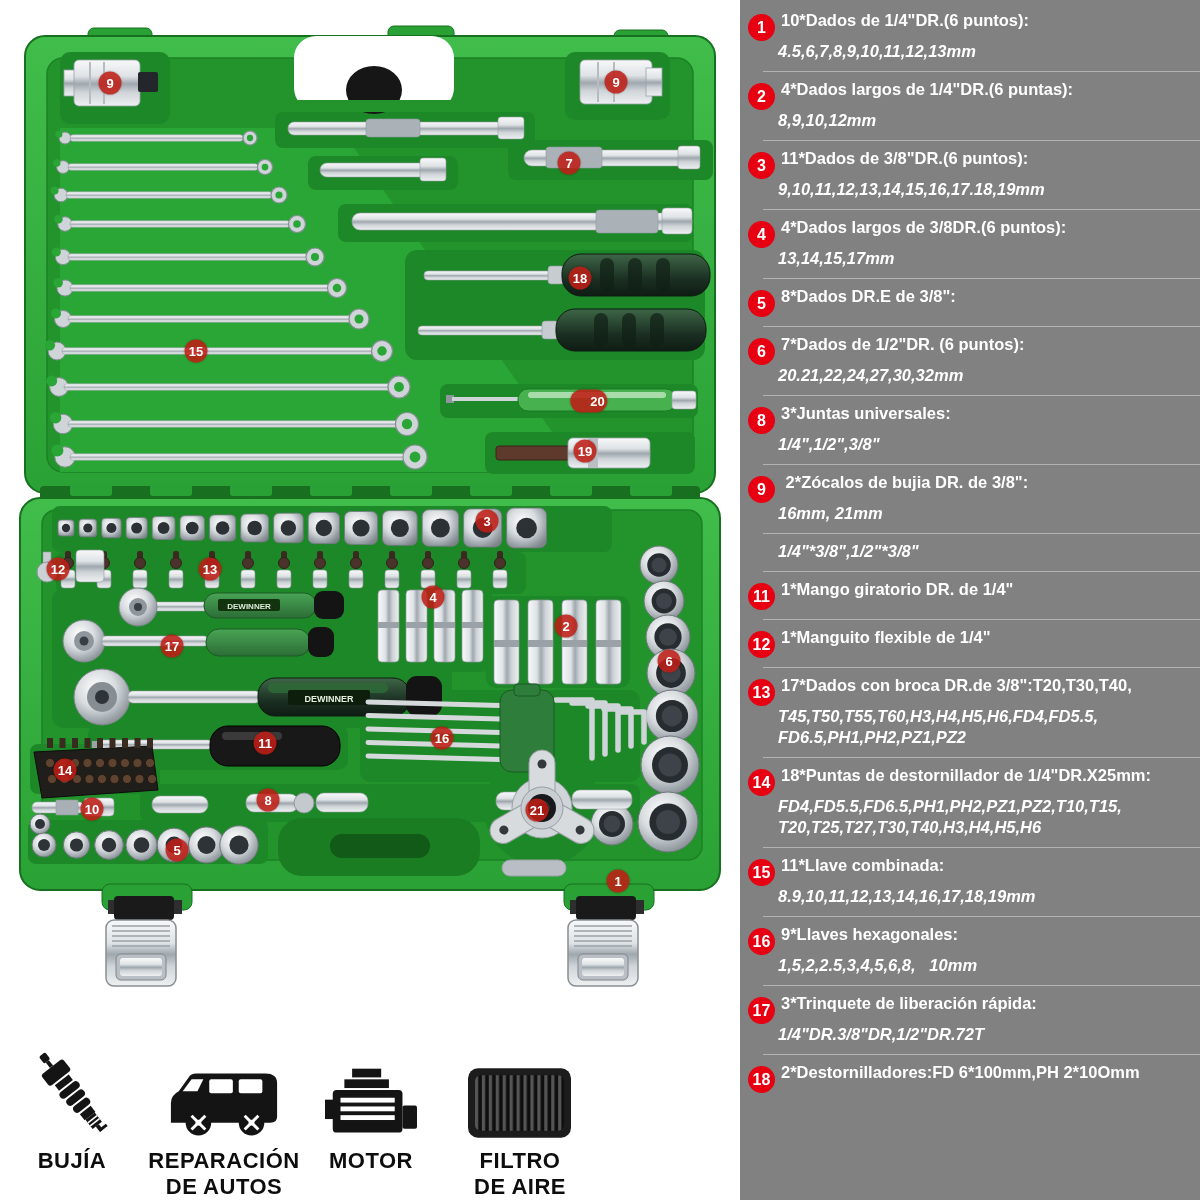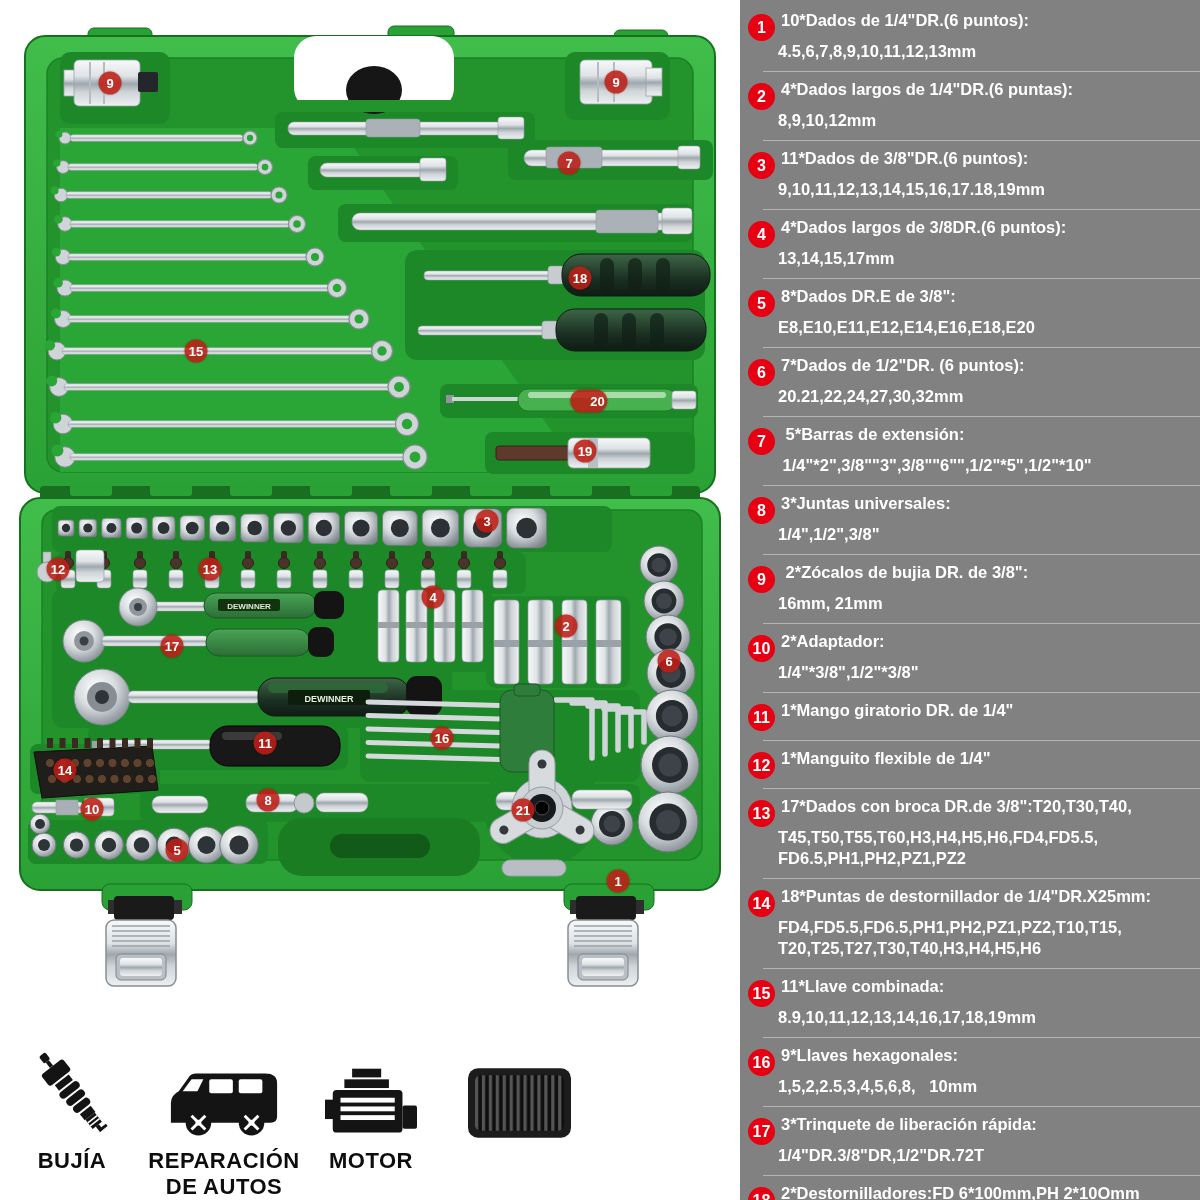--- a/index.html
+++ b/index.html
@@ -25,21 +25,21 @@
   
   .panel{position:absolute;left:740px;top:0;width:460px;height:1200px;background:#818181;
          color:#fff;font-weight:bold;box-sizing:border-box;padding-top:3px;}
   .item{position:relative;padding:7px 6px 10px 38px;font-size:16.5px;line-height:21px;}
   .item::after{content:'';position:absolute;left:23px;right:0;bottom:0;height:1px;background:#b3b3b3;}
   .item:last-child::after{display:none;}
   .l1{text-indent:-30px;white-space:pre-wrap;}
   .badge{display:inline-block;min-width:27px;height:27px;border-radius:14px;background:#e60012;
          text-align:center;line-height:27px;font-size:16px;margin-right:6px;vertical-align:-7px;
          text-indent:0;box-sizing:border-box;padding:0 2px;}
-  .lx{white-space:pre-wrap;}
+  .lx{white-space:pre-wrap;font-style:italic;}
 </style>
 </head>
 <body>
 
 <div class="photo">
   <svg class="case-svg" width="740" height="1040" viewBox="0 0 740 1040">
     <defs>
       <linearGradient id="caseG" x1="0" y1="0" x2="0" y2="1">
         <stop offset="0" stop-color="#41bd4b"></stop>
           <stop offset="1" stop-color="#2aa134"></stop>
@@ -557,21 +557,21 @@
       <div class="marker" style="left: 210px; top: 569px;">13</div>
       <div class="marker" style="left: 433px; top: 597px;">4</div>
       <div class="marker" style="left: 566px; top: 626px;">2</div>
       <div class="marker" style="left: 172px; top: 646px;">17</div>
       <div class="marker" style="left: 669px; top: 661px;">6</div>
       <div class="marker" style="left: 265px; top: 743px;">11</div>
       <div class="marker" style="left: 442px; top: 738px;">16</div>
       <div class="marker" style="left: 65px; top: 770px;">14</div>
       <div class="marker" style="left: 268px; top: 800px;">8</div>
       <div class="marker" style="left: 92px; top: 809px;">10</div>
-      <div class="marker" style="left: 523px; top: 810px;">21</div>
+      <div class="marker" style="left: 537px; top: 810px;">21</div>
       <div class="marker" style="left: 177px; top: 850px;">5</div>
       <div class="marker" style="left: 618px; top: 881px;">1</div>
     </div>
 
   <div class="cats">
     <div class="cat" style="left:-13px">
       <div class="icon-box">
           <svg width="88" height="98" viewBox="0 0 90 100">
         <g transform="rotate(-38 45 50)" fill="#141414">
           <rect x="41" y="0" width="8" height="9" rx="2"></rect>
@@ -645,20 +645,22 @@
         <defs>
               <pattern id="fstripes" width="7" height="8" patternUnits="userSpaceOnUse">
           <rect width="3.5" height="8" fill="#555"></rect>
                 <rect x="3.5" width="3.5" height="8" fill="#0e0e0e"></rect>
         </pattern>
             </defs>
         <rect x="0" y="6" width="104" height="70" rx="10" fill="#1c1c1c"></rect>
         <rect x="7" y="13" width="90" height="56" rx="6" fill="url(#fstripes)"></rect>
       </svg>
         </div>
+      <div class="cat-label">FILTRO
+DE AIRE</div>
     </div>
   </div>
 </div>
 
 <div class="panel">
   <div id="parts-list">
   <div class="item">
     <div class="l1"><span class="badge">1</span><span class="l1t">10*Dados de 1/4"DR.(6 puntos):</span></div>
   <div class="lx">4.5,6,7,8,9,10,11,12,13mm</div>
       </div>
@@ -673,45 +675,39 @@
   <div class="lx">9,10,11,12,13,14,15,16,17.18,19mm</div>
       </div>
 
   <div class="item">
     <div class="l1"><span class="badge">4</span><span class="l1t">4*Dados largos de 3/8DR.(6 puntos):</span></div>
   <div class="lx">13,14,15,17mm</div>
       </div>
 
   <div class="item">
     <div class="l1"><span class="badge">5</span><span class="l1t">8*Dados DR.E de 3/8":</span></div>
-  <div class="lx">E8,E10,E11,E12,E14,E16,E18,E20</div>
       </div>
 
   <div class="item">
     <div class="l1"><span class="badge">6</span><span class="l1t">7*Dados de 1/2"DR. (6 puntos):</span></div>
   <div class="lx">20.21,22,24,27,30,32mm</div>
       </div>
 
-  <div class="item">
-    <div class="l1"><span class="badge">7</span><span class="l1t"> 5*Barras de extensión:</span></div>
-  <div class="lx"> 1/4"*2",3/8""3",3/8""6"",1/2"*5",1/2"*10"</div>
-      </div>
 
   <div class="item">
     <div class="l1"><span class="badge">8</span><span class="l1t">3*Juntas universales:</span></div>
   <div class="lx">1/4",1/2",3/8"</div>
       </div>
 
   <div class="item">
     <div class="l1"><span class="badge">9</span><span class="l1t"> 2*Zócalos de bujia DR. de 3/8":</span></div>
   <div class="lx">16mm, 21mm</div>
       </div>
 
   <div class="item">
-    <div class="l1"><span class="badge">10</span><span class="l1t">2*Adaptador:</span></div>
   <div class="lx">1/4"*3/8",1/2"*3/8"</div>
       </div>
 
   <div class="item">
     <div class="l1"><span class="badge">11</span><span class="l1t">1*Mango giratorio DR. de 1/4"</span></div>
   </div>
 
   <div class="item">
     <div class="l1"><span class="badge">12</span><span class="l1t">1*Manguito flexible de 1/4"</span></div>
   </div>

